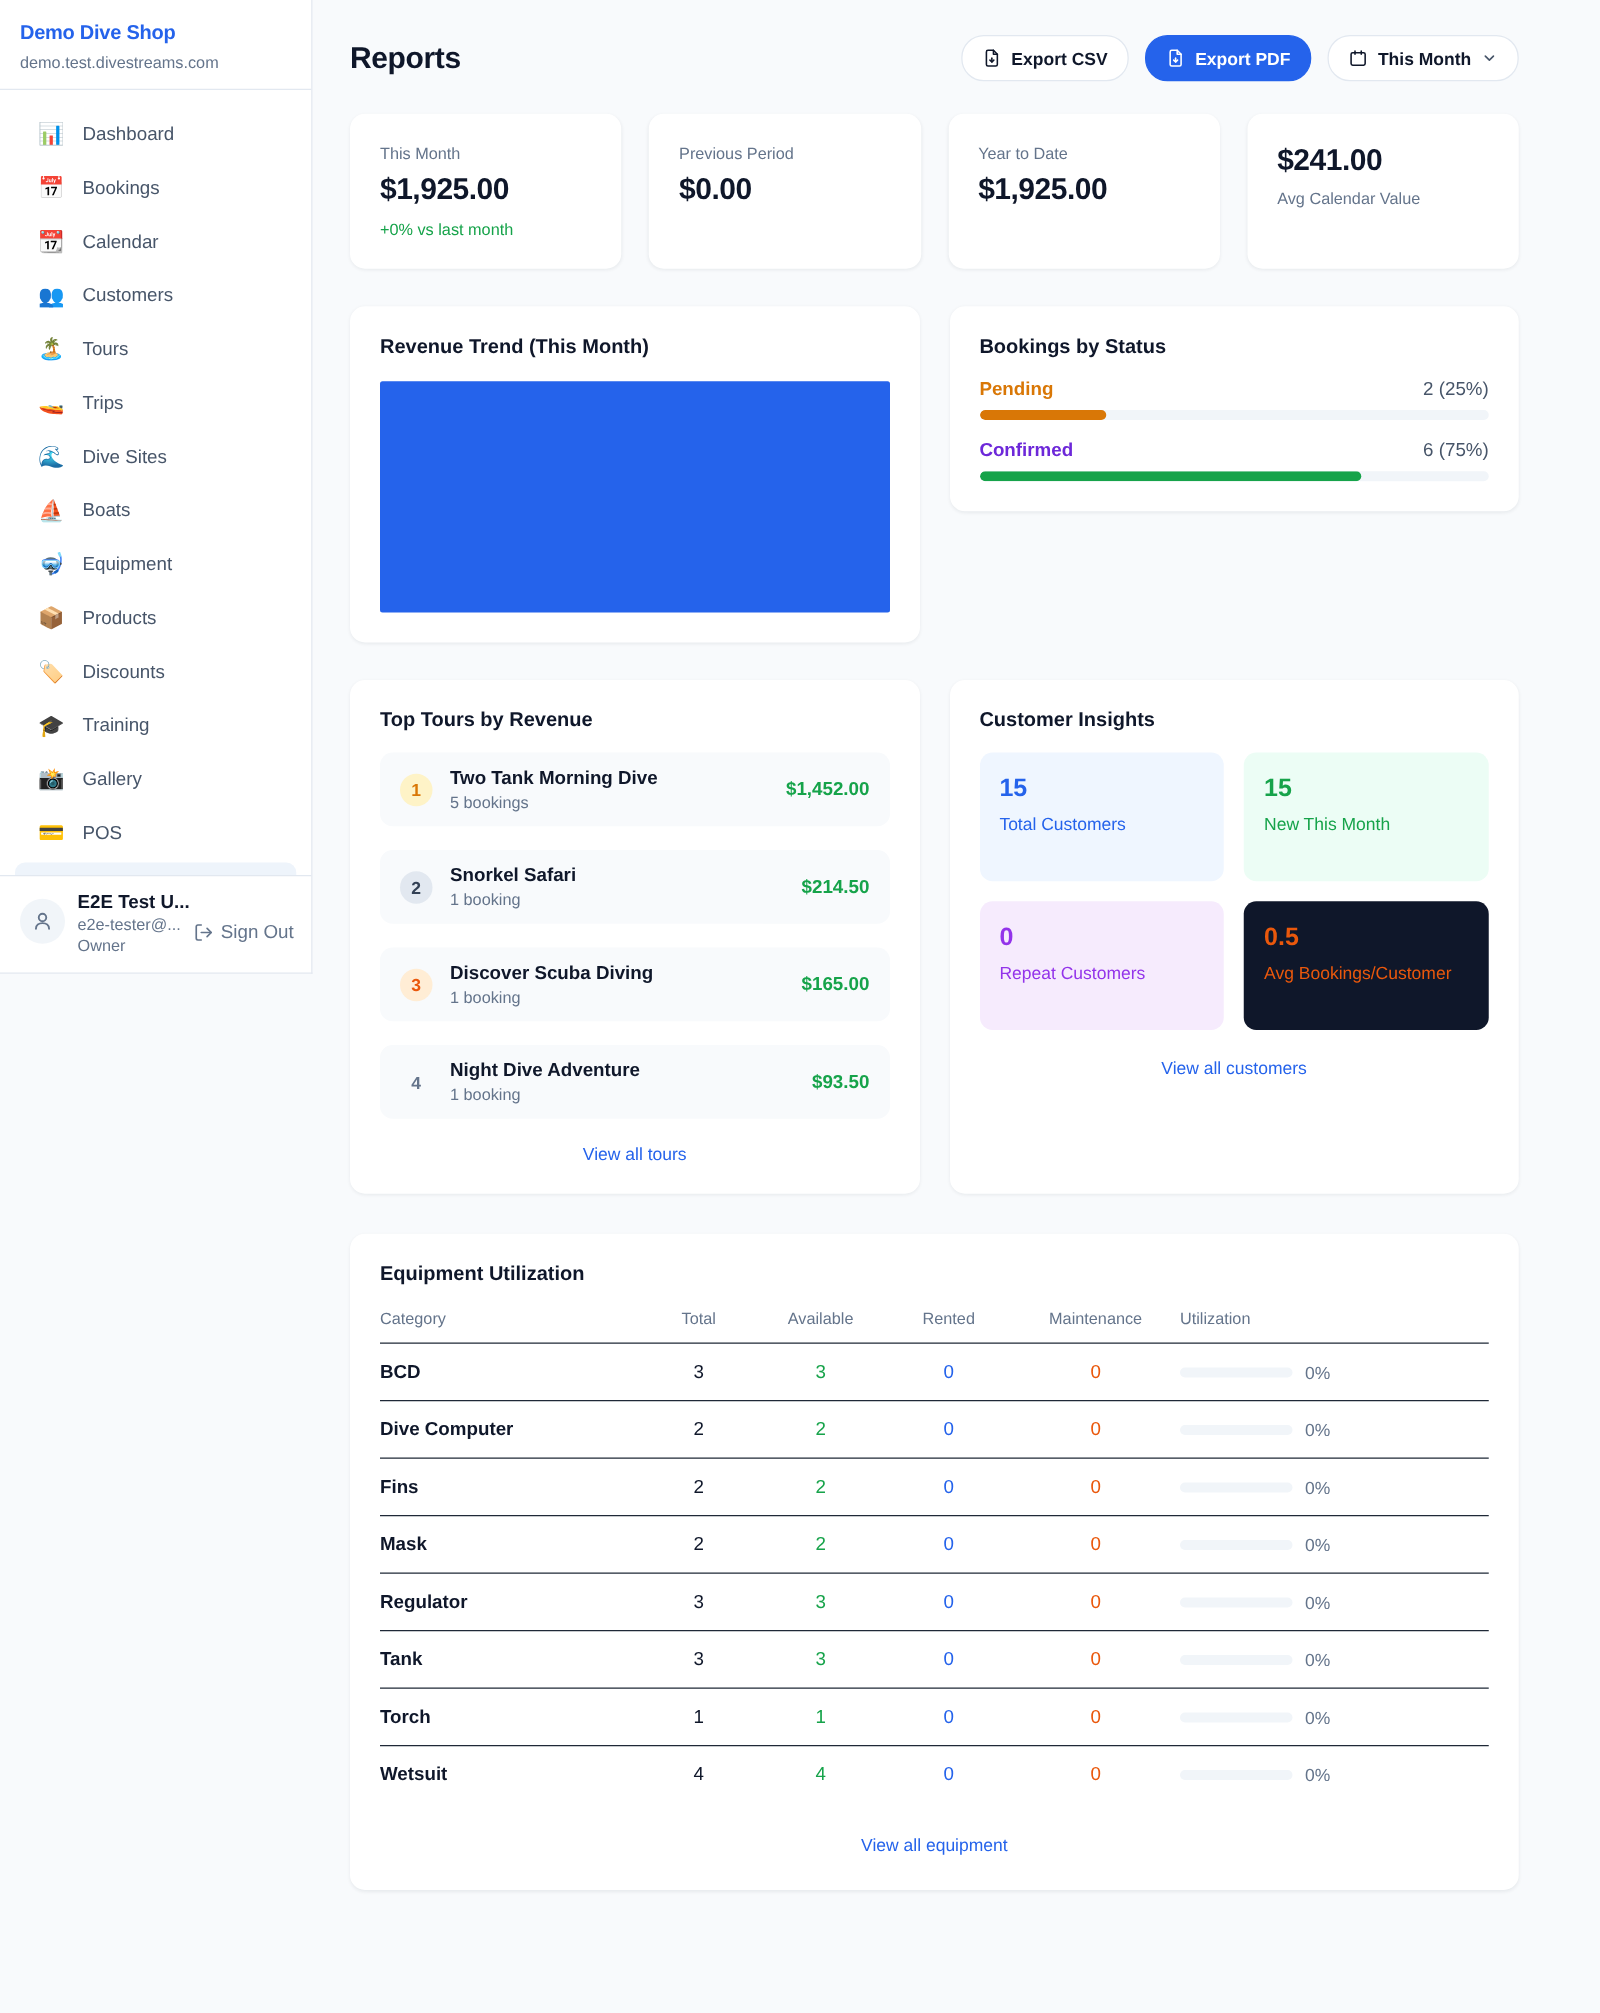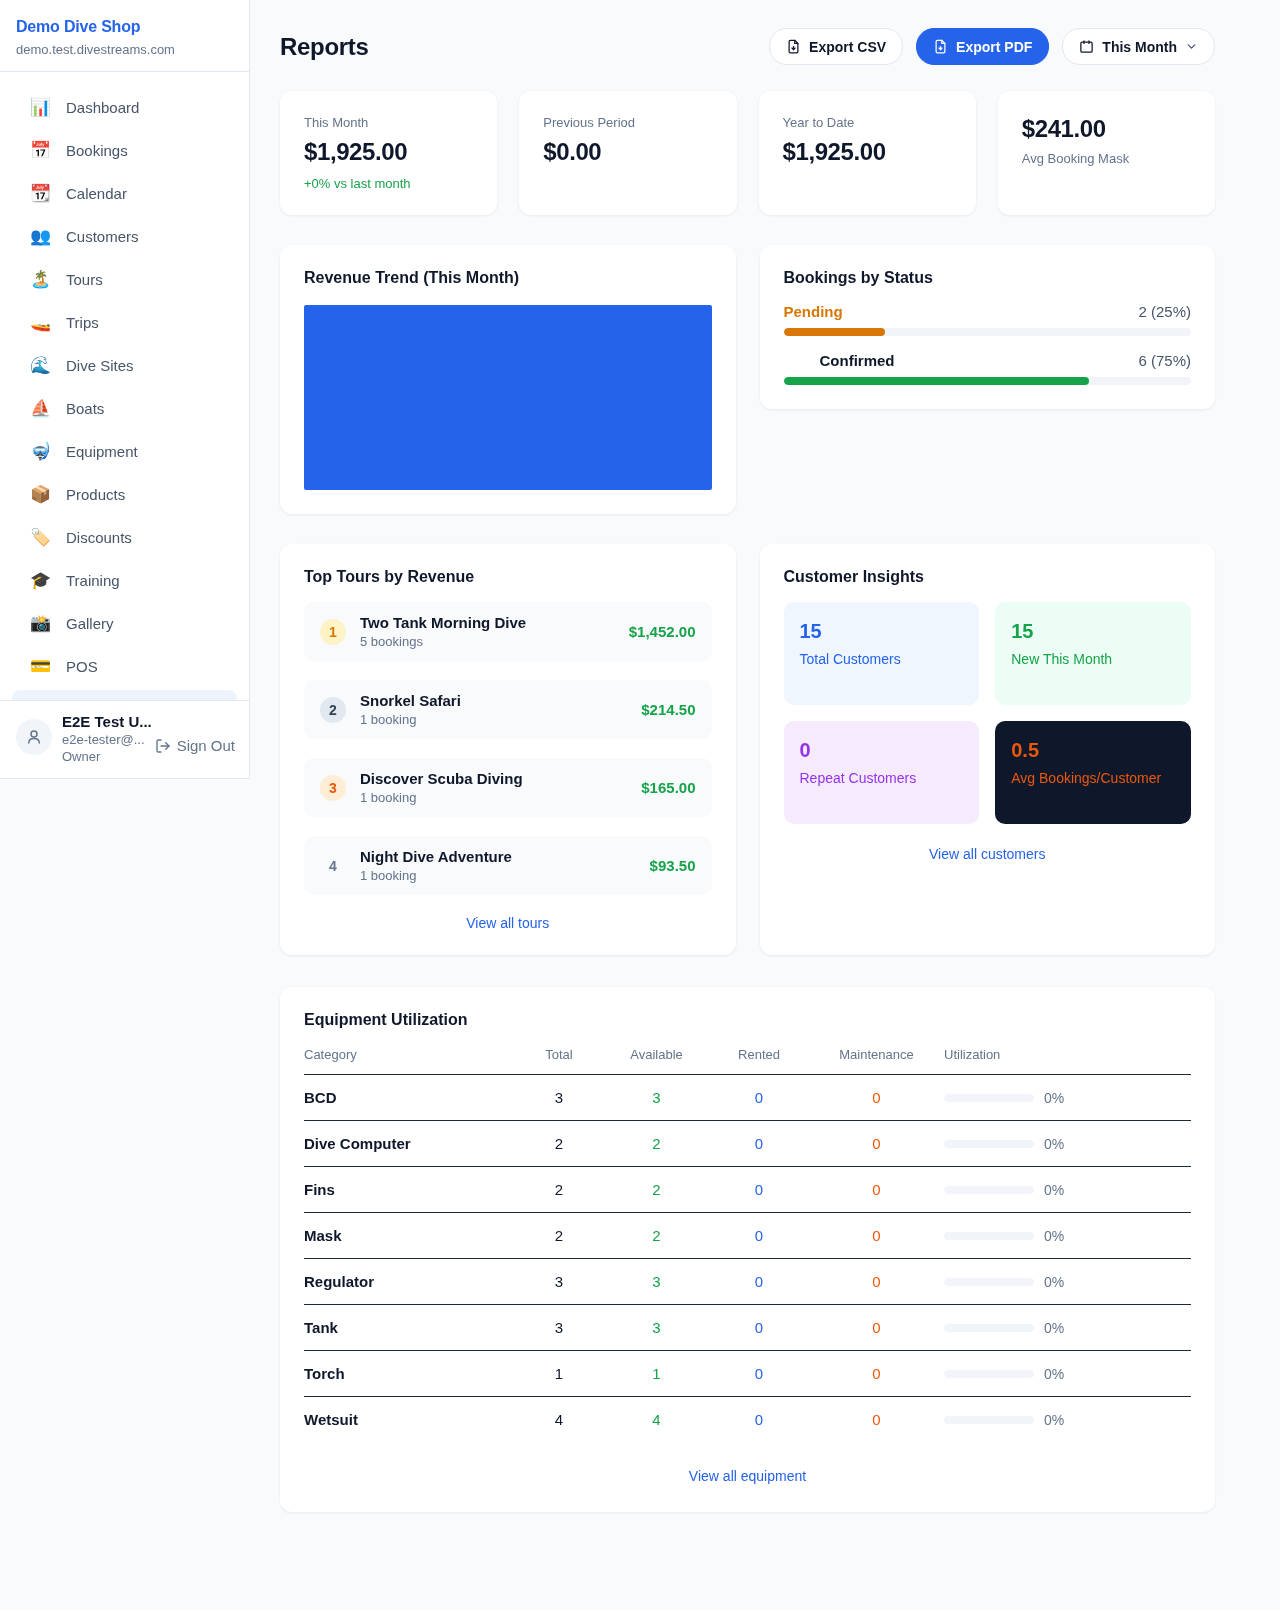--- a/index.html
+++ b/index.html
@@ -65,21 +65,21 @@
   .row3 { display:grid; grid-template-columns:1fr 1fr; gap:24px; margin-bottom:32px; }
   .section-title { font-size:16px; font-weight:700; color:#0f172a; }
   .chart-card { padding:24px; }
   .chart-block { margin-top:18px; height:185px; border-radius:2px; background:#2563eb; }
   
   .status-card { padding:24px; }
   .status-row { margin-top:16px; }
   .status-head { display:flex; justify-content:space-between; align-items:center; margin-bottom:8px; }
   .status-label { font-size:15px; font-weight:600; }
   .status-label.pending { color:#d97706; }
-  .status-label.confirmed { color:#0f172a;margin-left:36px; }
+  .status-label.confirmed { color:#6d28d9; }
   .status-count { font-size:15px; color:#475569; }
   .track { height:8px; border-radius:4px; background:#f1f5f9; overflow:hidden; }
   .fill { height:100%; border-radius:4px; }
   .fill.pending { background:#d97706; }
   .fill.confirmed { background:#16a34a; }
   
   .tours-card { padding:24px; display:flex; flex-direction:column; }
   .tour-list { margin-top:16px; display:flex; flex-direction:column; gap:19px; }
   .tour-row { background:#f8fafc; border-radius:10px; padding:12px 16px; display:flex; align-items:center; gap:14px; }
   .rank { width:26px; height:26px; border-radius:50%; display:flex; align-items:center; justify-content:center;
@@ -260,21 +260,21 @@
     <div class="card stat-card">
       <div class="stat-label">Previous Period</div>
       <div class="stat-value">$0.00</div>
     </div>
     <div class="card stat-card">
       <div class="stat-label">Year to Date</div>
       <div class="stat-value">$1,925.00</div>
     </div>
     <div class="card stat-card value-first">
       <div class="stat-value">$241.00</div>
-      <div class="stat-label">Avg Booking Mask</div>
+      <div class="stat-label">Avg Calendar Value</div>
     </div>
   </div>
 
   <div class="row2">
     <div class="card chart-card">
       <div class="section-title">Revenue Trend (This Month)</div>
       <div class="chart-block"></div>
     </div>
     <div class="card status-card">
       <div class="section-title">Bookings by Status</div>

